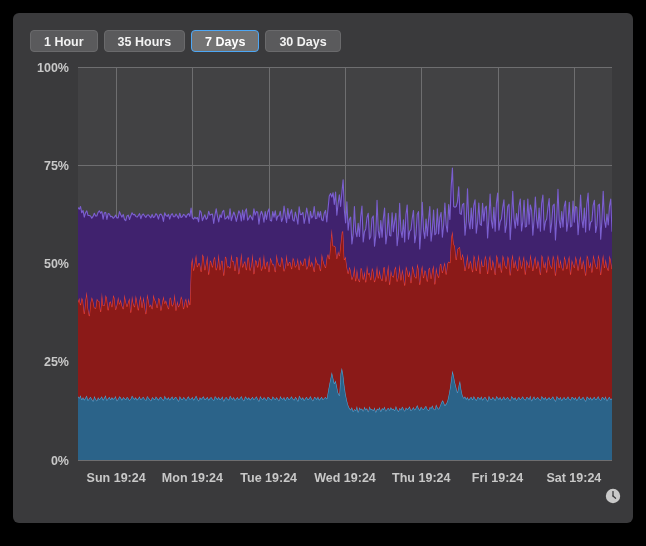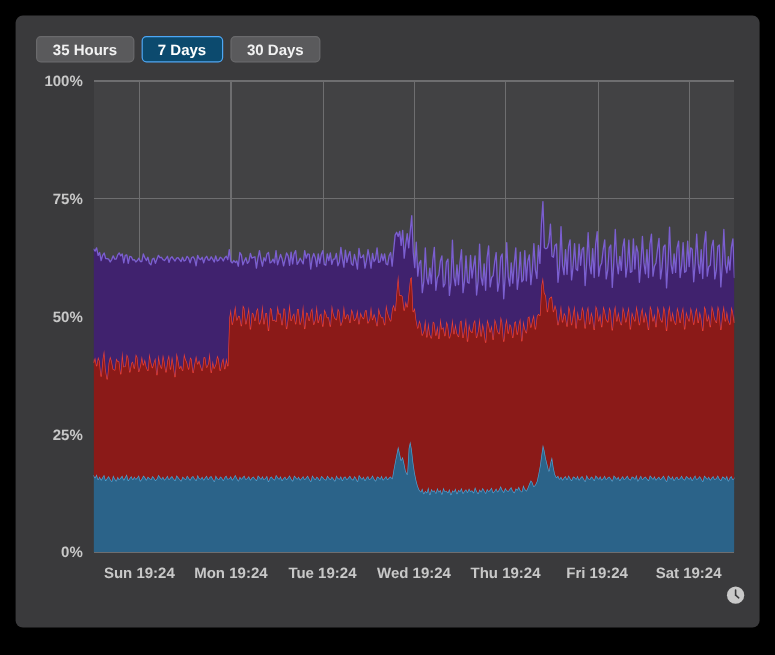--- a/index.html
+++ b/index.html
@@ -43,21 +43,21 @@
     font-size: 12.5px;
     font-weight: bold;
     text-align: center;
     box-sizing: border-box;
     border: 0.5px solid #6a6a6c;
     cursor: default;
     user-select: none;
     white-space: nowrap;
   }
   .seg-btn.selected {
-    background: #0c4a6e;
+    background: #737373;
     border-color: #4da7f5;
     color: #ffffff;
   }
 
   
   #chart-region {
     position: absolute;
     left: 0;
     top: 0;
     width: 620px;
@@ -98,20 +98,21 @@
     width: 16px;
     height: 16px;
   }
 </style>
 </head>
 <body>
 
 <div id="window-panel">
 
   <div id="segmented-control">
+    <div class="seg-btn">1 Hour</div>
     <div class="seg-btn">35 Hours</div>
     <div class="seg-btn selected">7 Days</div>
     <div class="seg-btn">30 Days</div>
   </div>
 
   <div id="chart-region">
     <svg id="chart-svg" width="620" height="510" viewBox="0 0 620 510">
       <g id="plot-bg-group">
           <rect x="65" y="54" width="534" height="393" fill="#424244" class="plot-bg"></rect>
         </g>

